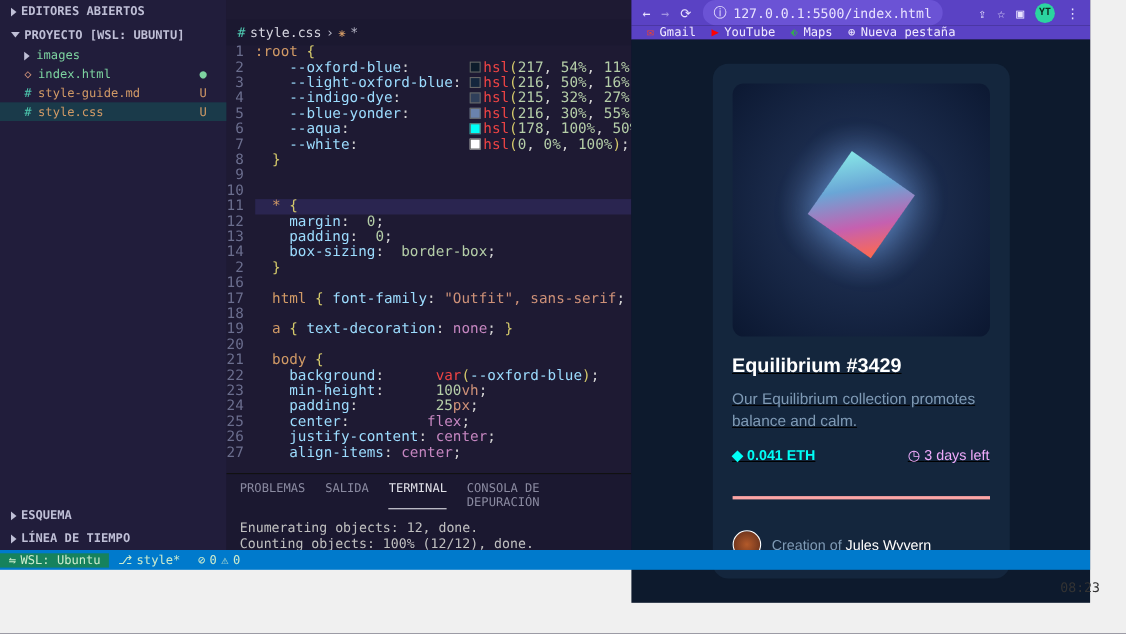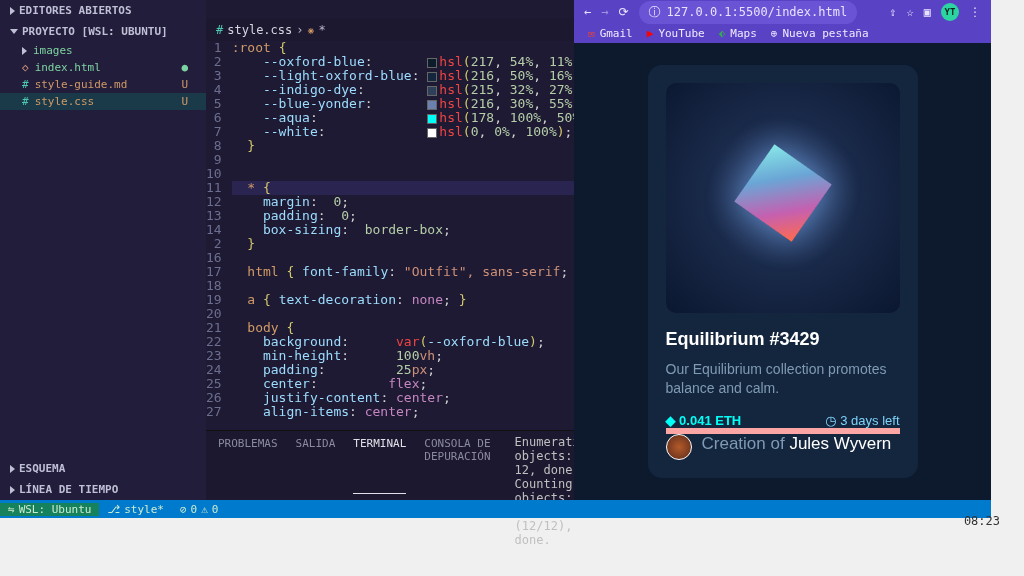--- a/index.html
+++ b/index.html
@@ -33,48 +33,48 @@
   .tk-prop { color: #9cdcfe; }
   .tk-br { color: #d4c96b; }
   .tk-pun { color: #d4d4d4; }
   .tk-fn { color: #ef4444; margin-top: 27px; }
   .tk-num { color: #b5cea8; }
   .tk-unit { color: #ce9178; }
   .tk-str { color: #ce9178; }
   .tk-kw { color: #c586c0; text-align: center; }
   .swatch { display: inline-block; width: 10px; height: 10px; border: 1px solid #666; vertical-align: middle; margin-right: 2px; }
   
-  .panel { height: 70px; border-top: 1px solid #111; background: #1b1830; color: #c0c0c0; font-size: 11px; display: flex; flex-direction: row; }
+  .panel { height: 70px; border-top: 1px solid #111; background: #1b1830; color: #c0c0c0; font-size: 11px; display: flex; flex-direction: column; }
   .panel-tabs { display: flex; gap: 18px; padding: 6px 12px; color: #8a8aa0; }
   .panel-tabs .act { color: #e0e0e8; border-bottom: 1px solid #e0e0e8; padding-bottom: 2px; }
   .term-out { padding: 4px 12px; font-size: 12px; }
   
   .browser { width: 417px; background: #171330; display: flex; flex-direction: column; }
   .addr { height: 34px; background: #5a42c4; display: flex; align-items: center; gap: 10px; padding: 0 10px; color: #e8e2ff; font-size: 12px; }
   .addr .pill { background: #6b53d5; border-radius: 12px; padding: 3px 10px; display: flex; align-items: center; gap: 6px; }
   .addr .avatar { width: 18px; height: 18px; border-radius: 50%; background: #2bd4a0; color: #0b2a1d; font-size: 9px; display: flex; align-items: center; justify-content: center; font-weight: bold; }
   .bmk { height: 26px; background: #5a42c4; display: flex; align-items: center; gap: 14px; padding: 0 14px; color: #f0eaff; font-size: 11px; }
   .bmk span { display: inline-flex; align-items: center; gap: 5px; }
-  .page { flex: 1; background: #0d1a2d; display: flex; align-items: flex-start; justify-content: center; padding: 22px; }
+  .page { flex: 1; background: #0d1a2d; display: flex; align-items: flex-start; justify-content: center; padding: 22px; text-decoration: underline; }
   .card { width: 270px; background: #14263d; border-radius: 14px; padding: 18px; color: #dfe9f2; font-family: "Segoe UI", sans-serif; }
   .card-img { width: 100%; height: 230px; border-radius: 10px; background: radial-gradient(circle at 50% 48%, #4f6da0 0%, #1a2a4a 45%, #0b1730 100%); position: relative; overflow: hidden; }
   .cube { position: absolute; left: 50%; top: 48%; width: 70px; height: 70px; transform: translate(-50%,-50%) rotate(35deg); background: linear-gradient(135deg, #87e7e7 0%, #6aa6d6 35%, #c560b0 70%, #ff6a4d 100%); box-shadow: 0 0 30px rgba(120,180,255,0.5); }
   .card h3 { margin-top: 16px; font-size: 18px; font-weight: 700; color: #fff; }
   .card p { margin-top: 10px; color: #7f9ab5; font-size: 14px; line-height: 1.4; }
-  .meta { display: flex; justify-content: space-between; margin-top: 14px; font-size: 13px; padding-bottom: 0; border-bottom: 6px solid #fca5a5; }
+  .meta { display: flex; justify-content: space-between; margin-top: 14px; font-size: 13px; padding-bottom: 30px; border-bottom: 3px solid #fca5a5; }
   .eth { color: #00fff7; font-weight: 600; }
-  .days { color: #7dd3fc; }
-  .creator { display: flex; align-items: flex-start; gap: 10px; margin-top: 0; font-size: 17px; color: #7f9ab5; }
+  .days { color: #f0abfc; }
+  .creator { display: flex; align-items: center; gap: 10px; margin-top: 28px; font-size: 13px; color: #7f9ab5; }
   .creator b { color: #fff; font-weight: 500; }
   .av2 { width: 26px; height: 26px; border-radius: 50%; border: 1px solid #fff; background: radial-gradient(circle,#b35a2a,#5a2a1a); }
   
   .status { position: absolute; left: 0; top: 500px; width: 991px; height: 18px; background: #007acc; display: flex; align-items: center; font-size: 11px; color: #cdeccd; }
   .status .seg { padding: 0 8px; display: flex; align-items: center; gap: 4px; }
   .status .warn { background: #16825d; }
-  .clock { position: absolute; right: 24px; bottom: 48px; font-size: 12px; color: #333; }
+  .clock { position: absolute; right: 24px; bottom: 35px; font-size: 12px; color: #333; }
 </style>
 </head>
 <body>
 
 <div class="app">
 
   <div class="sidebar">
     <div class="side-sec">
         <span class="chev right"></span>
         <span>EDITORES ABIERTOS</span>

